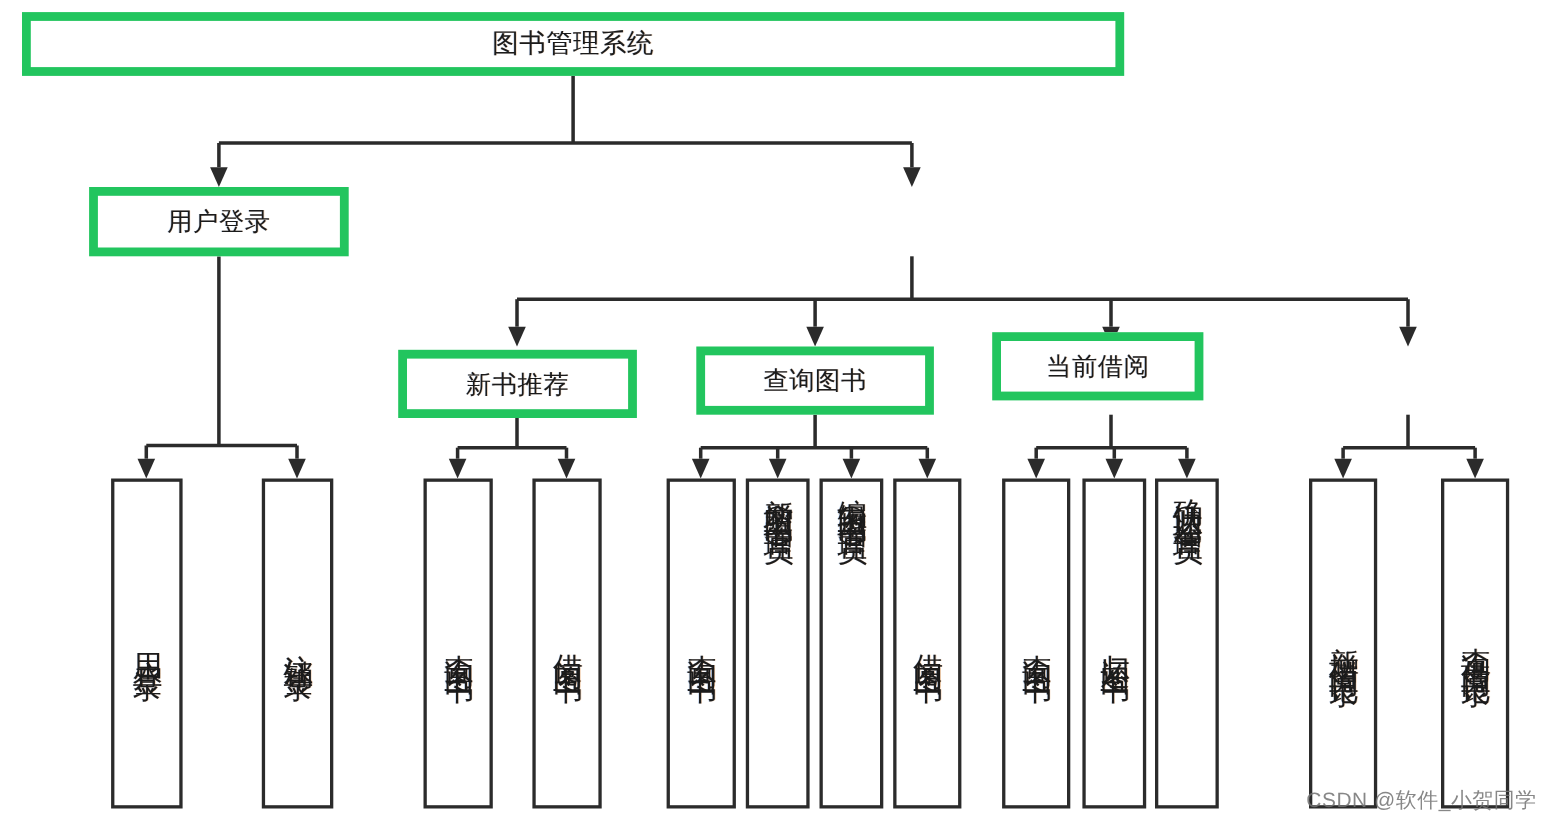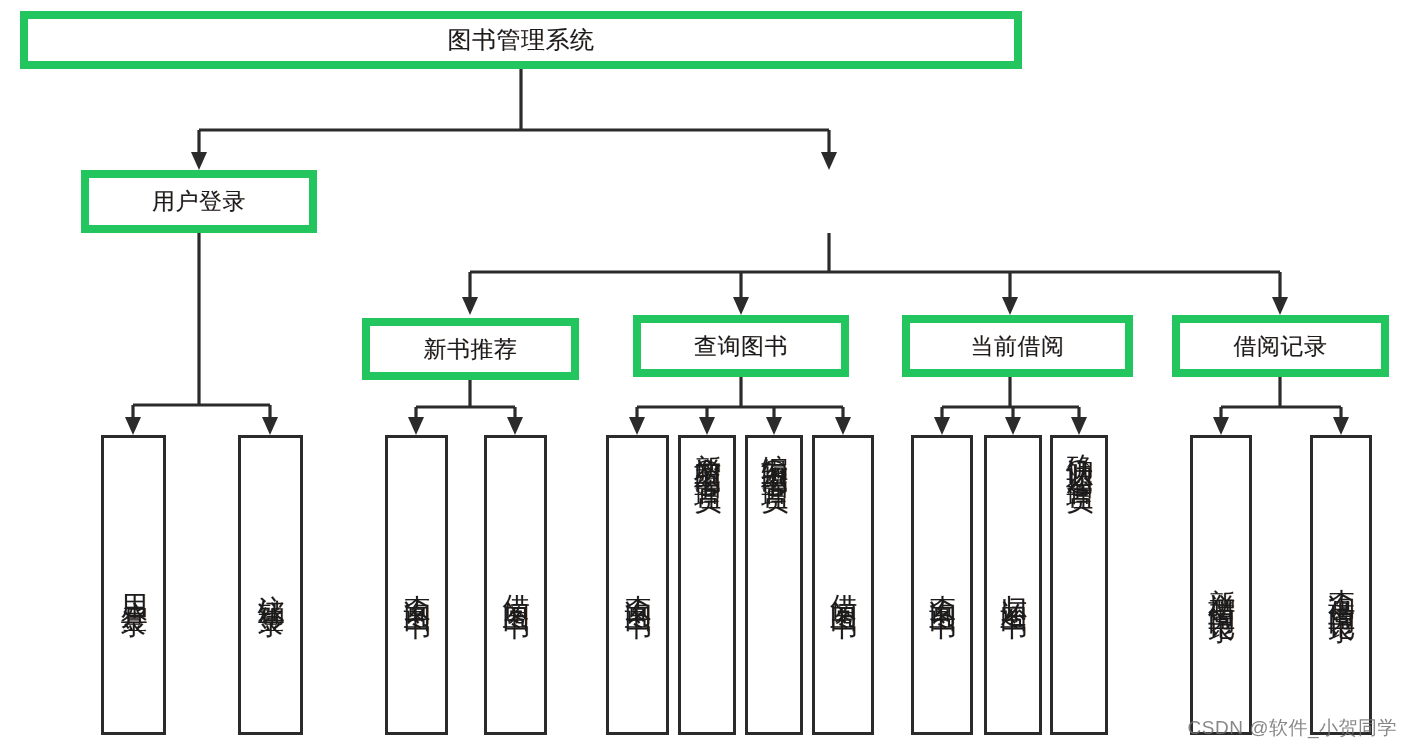--- a/index.html
+++ b/index.html
@@ -54,21 +54,21 @@
   #n-root{ left:20px; top:11px; width:1002px; height:58px; }
   #n-root .lbl{ font-size:24px; }
 
   
   #n-login{ left:81px;  top:170px; width:236px; height:63px; }
   #n-bookmgmt{ left:712px; top:170px; width:235px; height:63px; }
 
   
   #n-newbook { left:362px;  top:318px; width:217px; height:62px; }
   #n-borrow  { left:633px;  top:315px; width:216px; height:62px; }
-  #n-current { left:902px;  top:315px; width:231px; height:62px; }
+  #n-current { left:902px;  top:302px; width:192px; height:62px; }
   #n-record  { left:1172px; top:315px; width:217px; height:62px; }
 
   
   .leaf{
     position:absolute;
     box-sizing:border-box;
     background:#ffffff;
     border:3px solid #2b2b2b;
     top:435px;
     height:300px;
@@ -200,23 +200,20 @@
 
   <div class="node" id="n-newbook">
     <span class="lbl">新书推荐</span>
   </div>
   <div class="node" id="n-borrow">
     <span class="lbl">查询图书</span>
   </div>
   <div class="node" id="n-current">
     <span class="lbl">当前借阅</span>
   </div>
-  <div class="node" id="n-record">
-    <span class="lbl">借阅记录</span>
-  </div>
 
   <div class="leaf" id="l-userlogin">
     <span class="vlbl">用户登录</span>
   </div>
   <div class="leaf" id="l-logout">
     <span class="vlbl">注销登录</span>
   </div>
 
   <div class="leaf" id="l-q-newbook">
     <span class="vlbl">查询图书</span>

